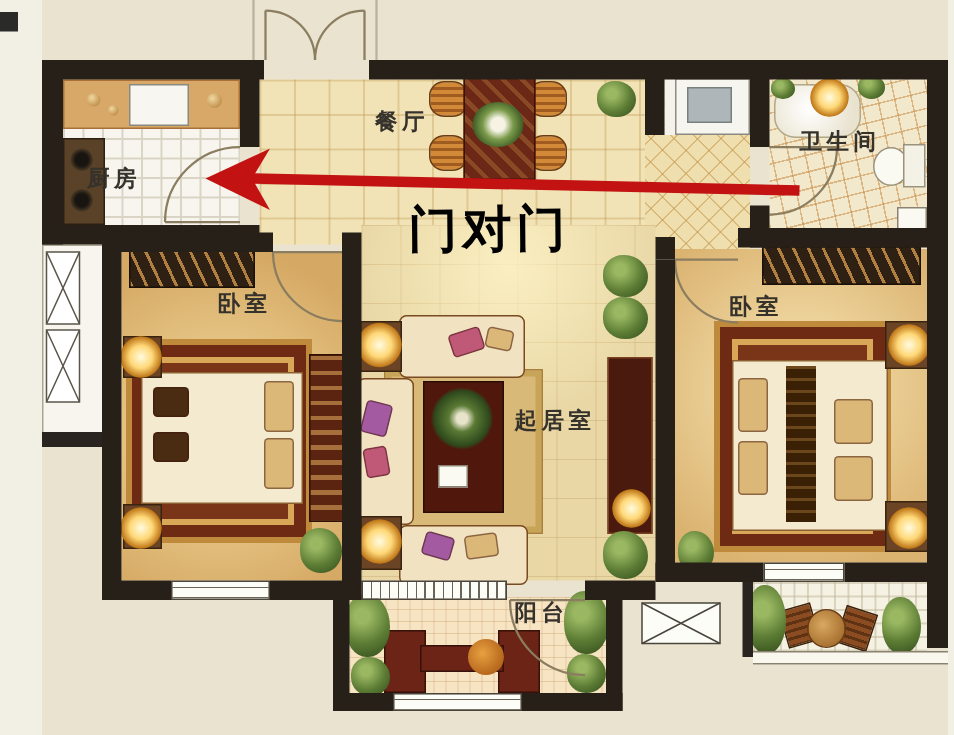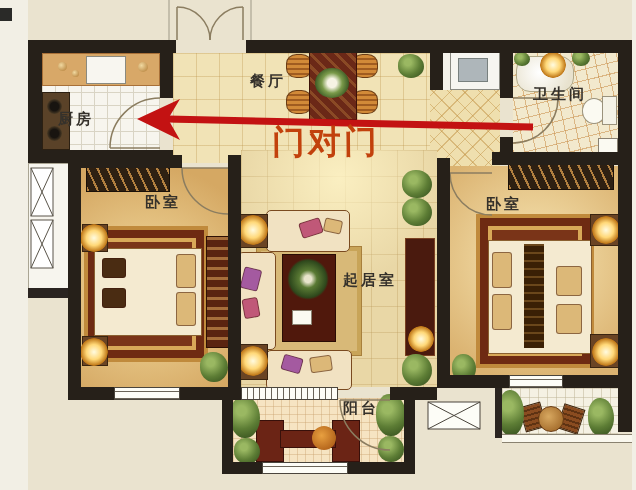--- a/index.html
+++ b/index.html
@@ -290,13 +290,13 @@
 <div class="abs label" style="left:533px;top:85px">卫生间</div>
 <div class="abs label" style="left:145px;top:193px">卧室</div>
 <div class="abs label" style="left:486px;top:195px">卧室</div>
 <div class="abs label" style="left:343px;top:271px">起居室</div>
 <div class="abs label" style="left:343px;top:399px">阳台</div>
 
 <svg class="toplayer" width="636" height="490">
   <path id="arrow-shaft" d="M533 127 L168 119" stroke="#c31212" stroke-width="7"></path>
   <polygon id="arrow-head" points="137,119 180,99 168,119 180,140" fill="#c31212"></polygon>
 </svg>
-<div class="abs arrow-text" id="arrow-text" style="left:272px;top:120px;color:#c2410c">门对门</div>
+<div class="abs arrow-text" id="arrow-text" style="left:272px;top:131px;color:#000000">门对门</div>
 
 </body></html>

